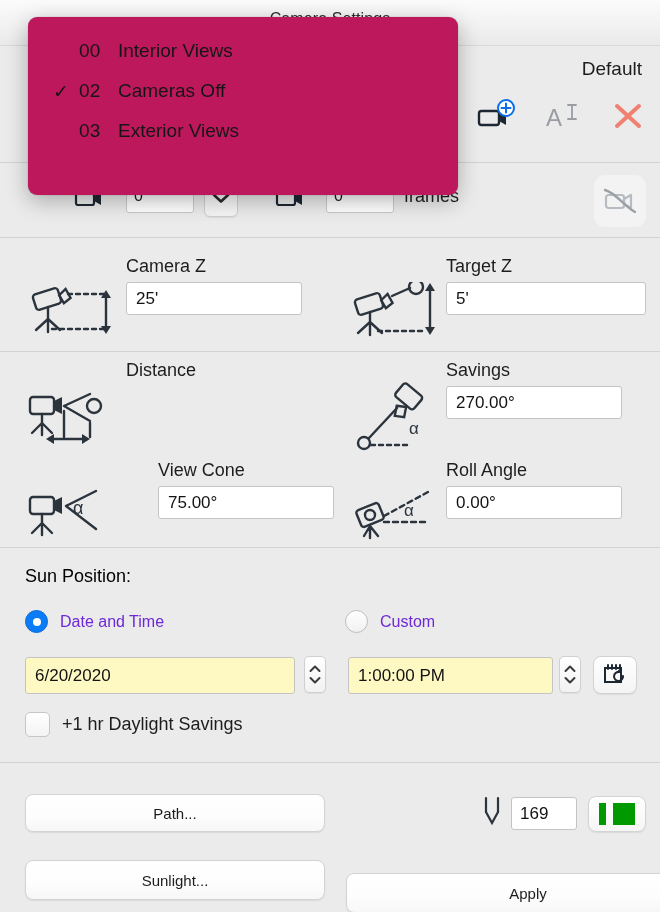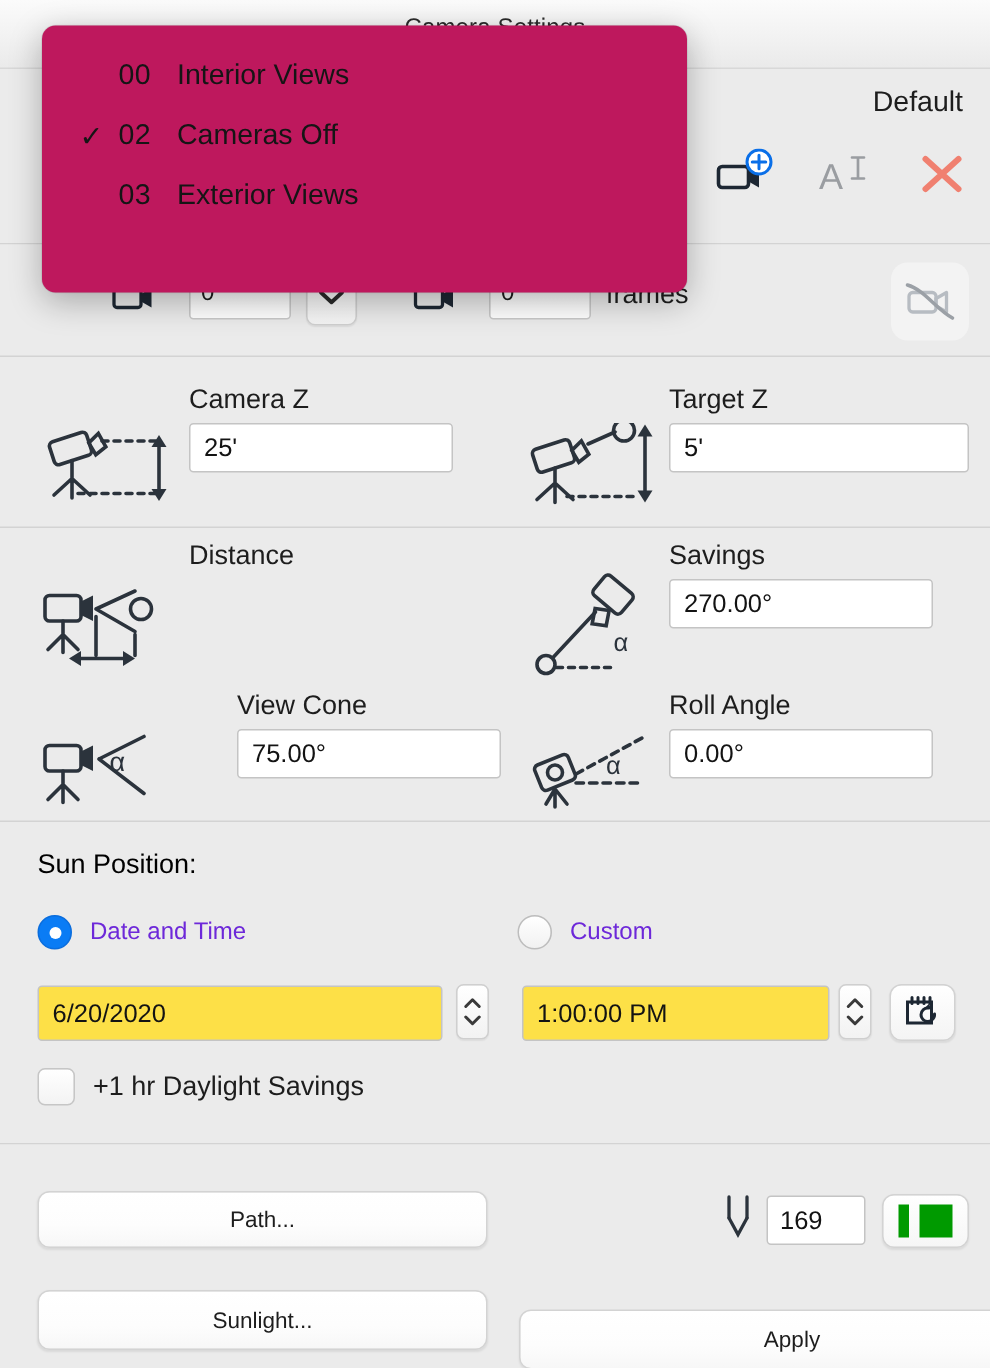--- a/index.html
+++ b/index.html
@@ -129,21 +129,21 @@
     display:flex; flex-direction:column; align-items:center; justify-content:center; gap:3px;
     cursor: pointer;
   }
   .cal-btn {
     width: 44px; height: 38px; border-radius: 8px;
     background: linear-gradient(180deg,#ffffff,#f4f4f4);
     border: 1px solid #d2d2d2; box-shadow: 0 1px 1px rgba(0,0,0,.07);
     display:flex; align-items:center; justify-content:center; cursor:pointer;
   }
   .dt-field {
-    height: 37px; background:#fde047; border:1px solid #c4c4c4; border-radius:3px;
+    height: 37px; background:#fef9c3; border:1px solid #c4c4c4; border-radius:3px;
     font-size: 17px; color:#131313; display:flex; align-items:center; padding: 0 9px;
   }
   .check-row { position:absolute; left: 25px; top: 164px; display:flex; align-items:center; gap:12px; cursor:pointer;}
   .checkbox {
     width: 25px; height: 25px; border-radius: 5px;
     background: linear-gradient(180deg,#ffffff,#f3f3f3);
     border: 1px solid #c6c6c6;
   }
   .check-label { font-size: 18px; color: #1d1d1d; }
 

